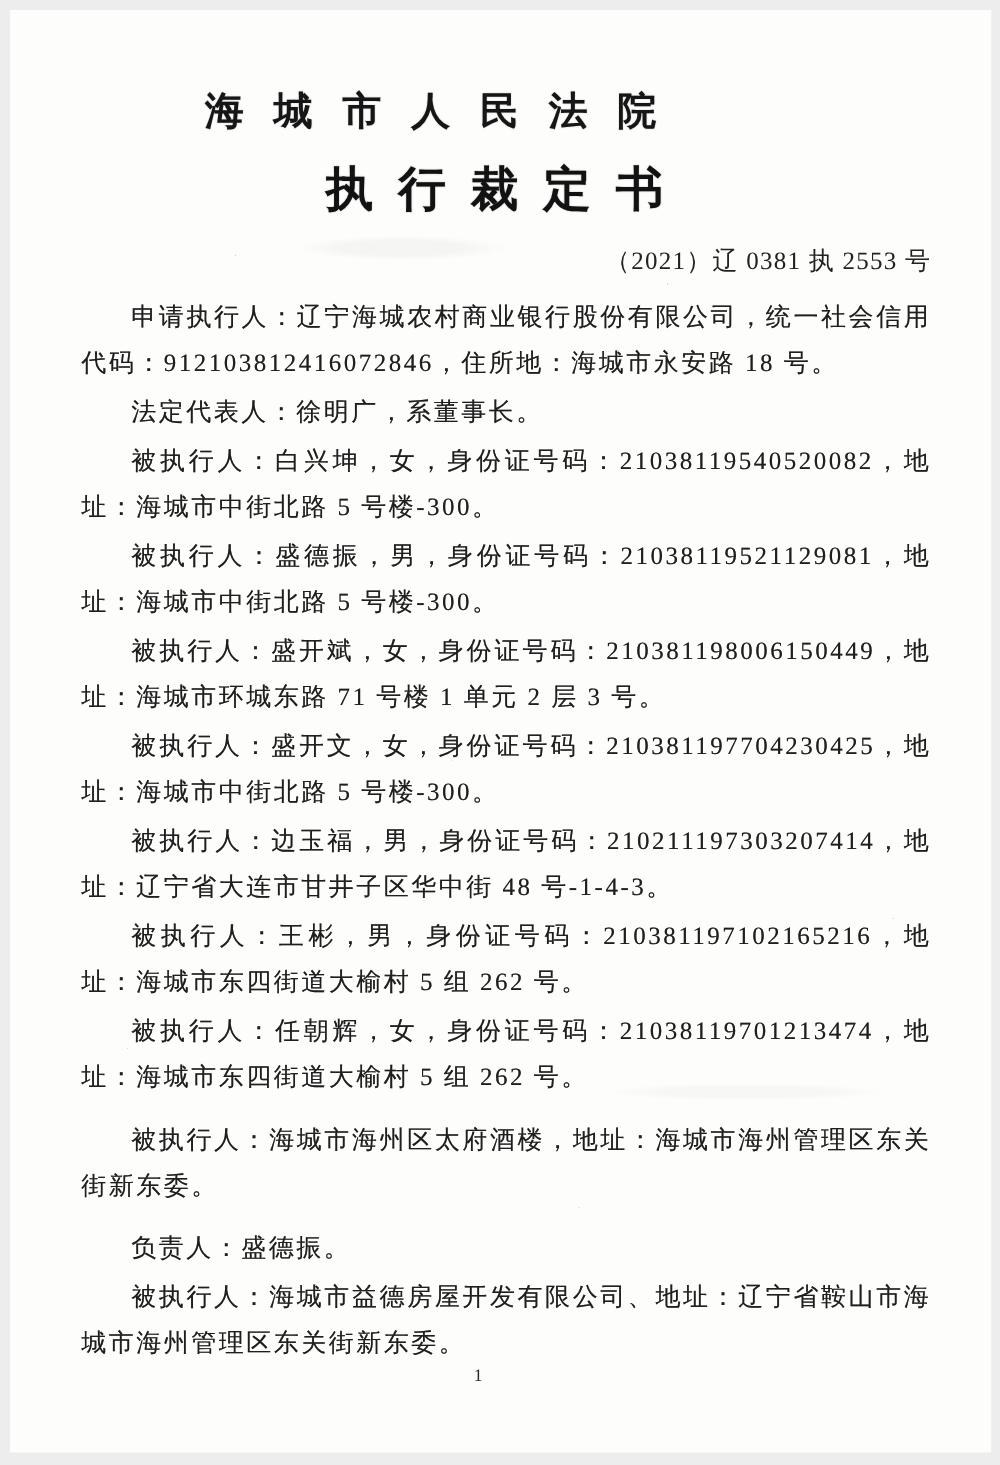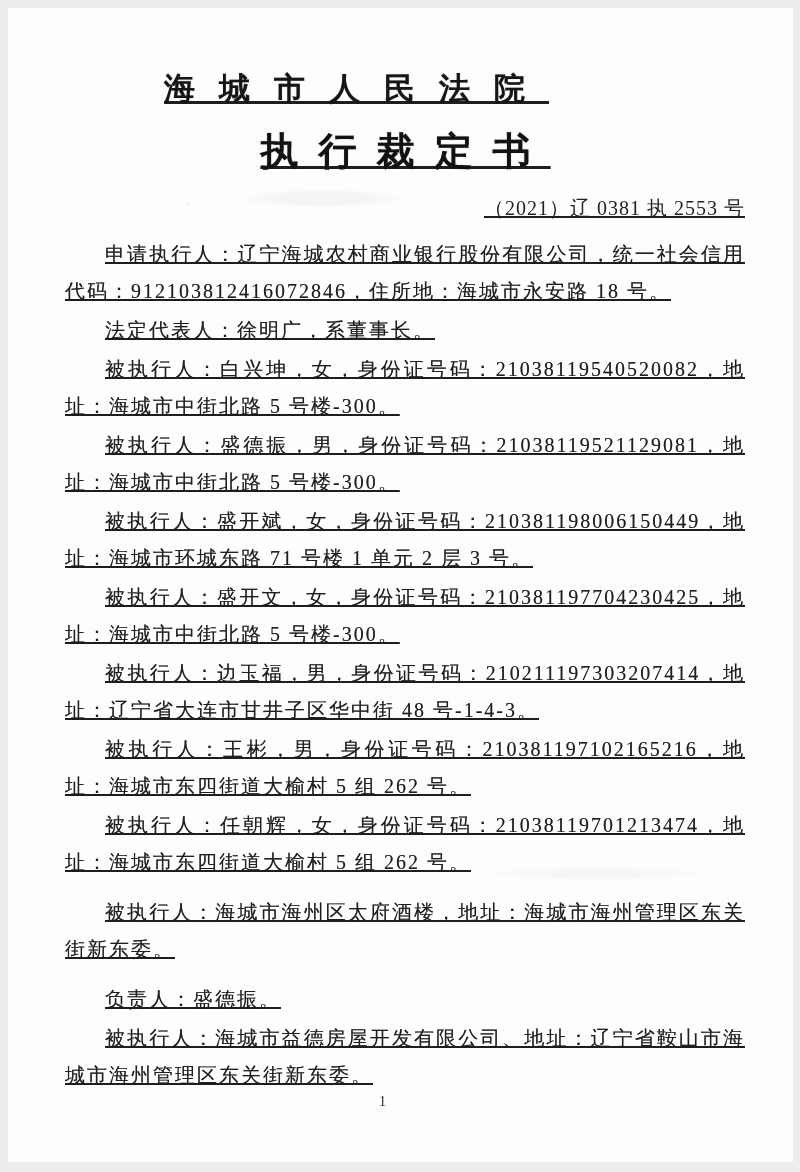--- a/index.html
+++ b/index.html
@@ -19,21 +19,20 @@
   }
   .page {
     position: absolute;
     left: 8px;
     top: 8px;
     right: 7px;
     bottom: 10px;
     background: #fdfdfc;
     color: #1e1e1e;
     overflow: hidden;
-    text-decoration: underline;
   }
   
   .page::before {
     content: "";
     position: absolute;
     inset: 0;
     pointer-events: none;
     background-image:
       radial-gradient(circle 1px at 23% 17%, rgba(60,60,60,0.25) 0 35%, transparent 60%),
       radial-gradient(circle 1px at 67% 19%, rgba(60,60,60,0.22) 0 35%, transparent 60%),

